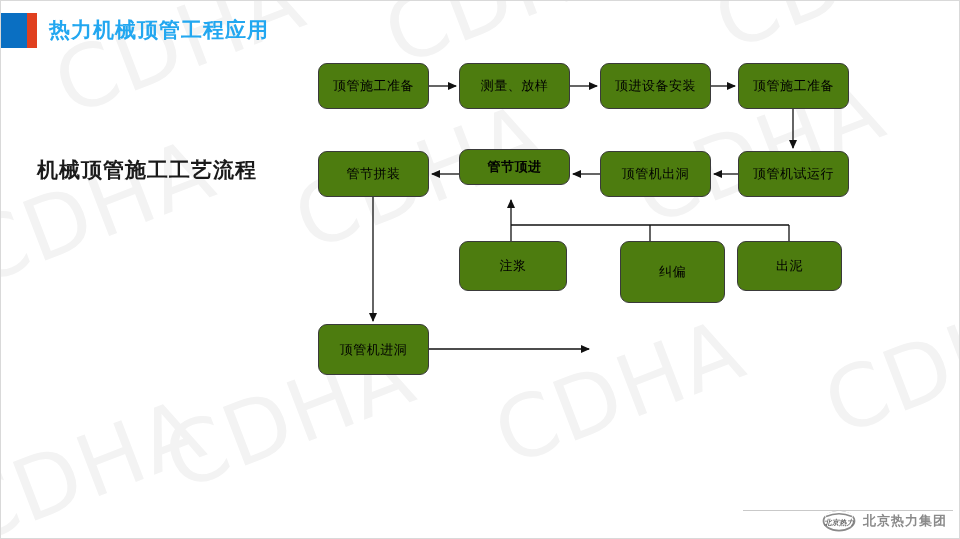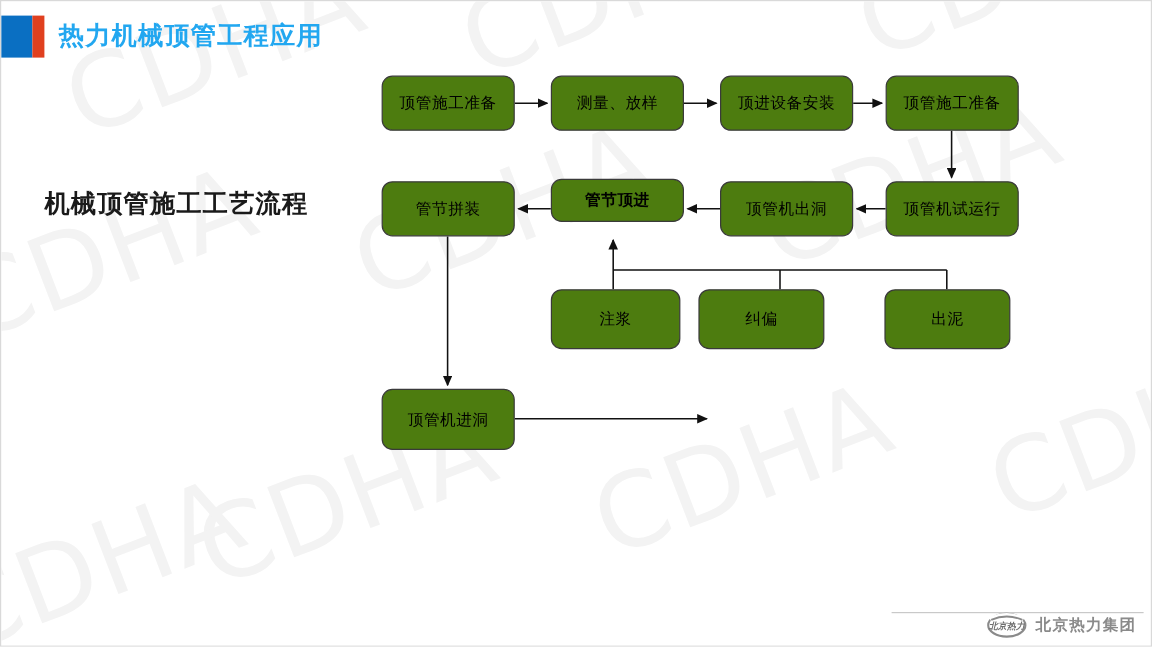--- a/index.html
+++ b/index.html
@@ -102,21 +102,21 @@
     <div class="node" style="left:458px;top:62px;width:111px;height:46px;">测量、放样</div>
     <div class="node" style="left:599px;top:62px;width:111px;height:46px;">顶进设备安装</div>
     <div class="node" style="left:737px;top:62px;width:111px;height:46px;">顶管施工准备</div>
 
     <div class="node" style="left:737px;top:150px;width:111px;height:46px;">顶管机试运行</div>
     <div class="node" style="left:599px;top:150px;width:111px;height:46px;">顶管机出洞</div>
     <div class="node" style="left:458px;top:148px;width:111px;height:36px;font-weight:bold;">管节顶进</div>
     <div class="node" style="left:317px;top:150px;width:111px;height:46px;">管节拼装</div>
 
     <div class="node" style="left:458px;top:240px;width:108px;height:50px;">注浆</div>
-    <div class="node" style="left:581px;top:240px;width:105px;height:50px;">纠偏</div>
+    <div class="node" style="left:619px;top:240px;width:105px;height:62px;">纠偏</div>
     <div class="node" style="left:736px;top:240px;width:105px;height:50px;">出泥</div>
 
     <div class="node" style="left:317px;top:323px;width:111px;height:51px;">顶管机进洞</div>
   </div>
 
   <div id="footer">
     <div id="footer-rule"></div>
     <div id="footer-logo-wrap">
       <svg id="logo-mark" viewBox="0 0 68 44">
         <ellipse cx="34" cy="22" rx="31" ry="19" fill="none" stroke="#8a8a8a" stroke-width="3.5"></ellipse>

